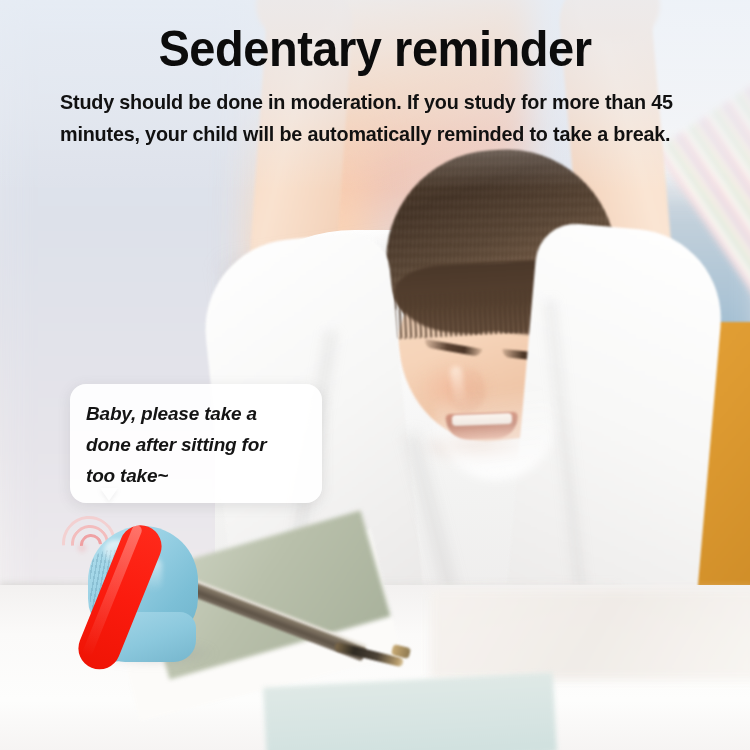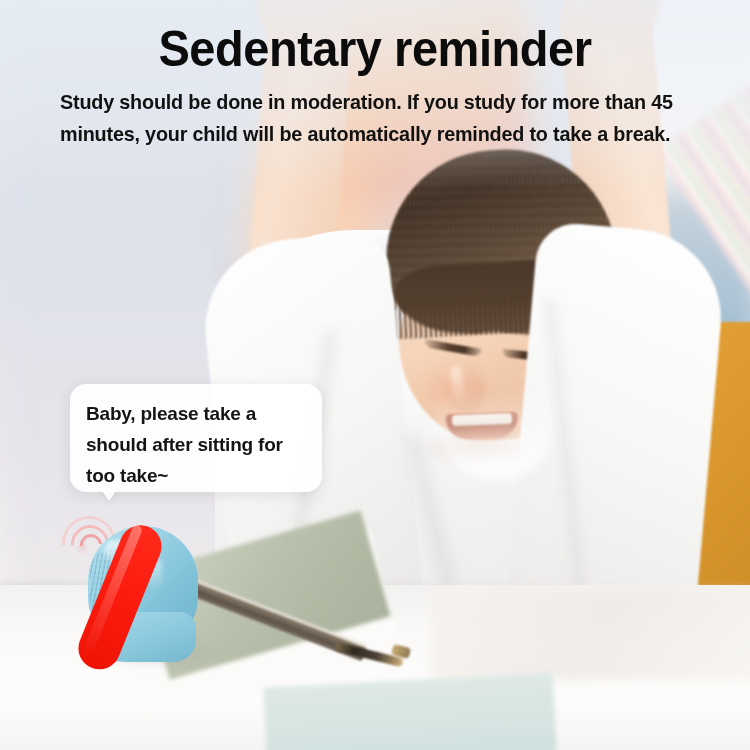--- a/index.html
+++ b/index.html
@@ -377,25 +377,26 @@
     letter-spacing:-.2px;
     transform:scaleX(.965);
     transform-origin:left top;
   }
 
   
   .bubble{
     position:absolute;
     left:70px;top:384px;
     width:252px;
-    padding:14px 16px 1px 16px;
+    padding:14px 16px 12px 16px;
     box-sizing:border-box;
     background:rgba(255,255,255,.93);
     border-radius:16px;
     box-shadow:0 3px 14px rgba(90,90,100,.14);
+    font-style:italic;
   }
   .bubble-text{
     font-family:"Liberation Sans", sans-serif;
     font-size:19px;
     font-weight:bold;
     color:#141414;
     line-height:31px;
     letter-spacing:-.2px;
   }
   .bubble-tail{
@@ -559,21 +560,21 @@
   </div>
 
   <div class="hdr-wash"></div>
   <div class="hdr">
     <div class="title">Sedentary reminder</div>
     <div class="sub">Study should be done in moderation. If you study for more than 45 minutes, your child will be automatically reminded to take a break.</div>
   </div>
 
   <div class="bubble">
     <div class="bubble-text">Baby, please take a</div>
-    <div class="bubble-text">should after sitting for</div>
+    <div class="bubble-text">done after sitting for</div>
     <div class="bubble-text"> too take~</div>
   </div>
   <div class="bubble-tail"></div>
 
   <div class="waves">
     <div class="wv-core"></div>
     <div class="wv inner"></div>
     <div class="wv mid"></div>
     <div class="wv outer"></div>
   </div>

